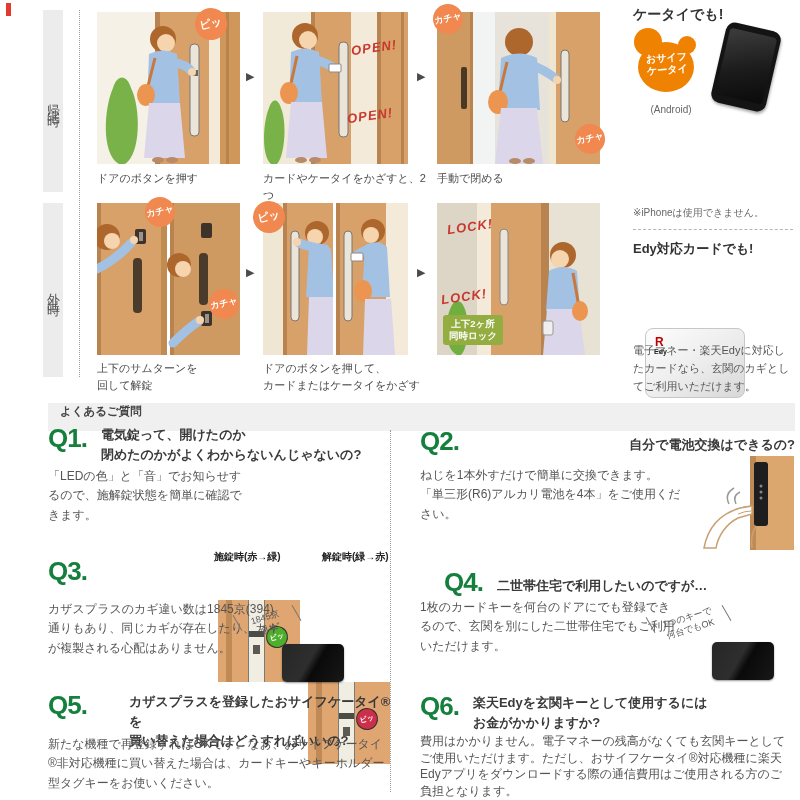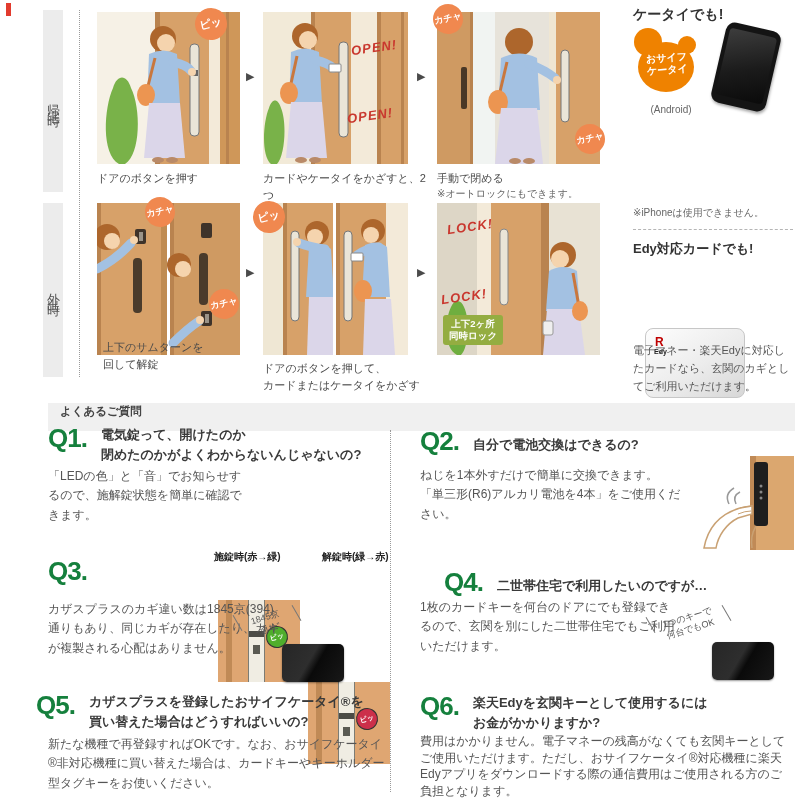--- a/index.html
+++ b/index.html
@@ -163,21 +163,20 @@
       <ellipse cx="92" cy="149" rx="6" ry="3" fill="#b98a68"></ellipse>
     </svg>
     <div class="bubble kacha" style="left:-4px; top:-8px;">カチャ</div>
     <div class="bubble kacha" style="left:138px; top:112px;">カチャ</div>
   </div>
 
   <div class="abs caption" style="left:97px; top:170px; width:155px;">ドアのボタンを押す</div>
   <div class="abs caption preline" style="left:263px; top:170px; width:170px;">カードやケータイをかざすと、2つ
 のカギが自動で解錠</div>
   <div class="abs caption" style="left:437px; top:170px; width:170px;">手動で閉める</div>
-  <div class="abs caption-note" style="left:437px; top:186px; width:175px;">※オートロックにもできます。</div>
 
   <div class="abs panel" style="left:97px; top:203px; width:143px; height:152px;">
     <svg width="143" height="152" viewBox="0 0 143 152">
       <rect width="70" height="152" fill="#d7a169"></rect>
       <rect width="4" height="152" fill="#b9834f"></rect>
       <rect x="64" width="6" height="152" fill="#c08c52"></rect>
       <rect x="38" y="26" width="11" height="15" rx="2" fill="#3e332a"></rect>
       <rect x="42" y="29" width="4" height="9" fill="#9a9388"></rect>
       <rect x="36" y="55" width="9" height="55" rx="4" fill="#4a3b2b"></rect>
       <circle cx="10" cy="34" r="13" fill="#ad662c"></circle>
@@ -246,21 +245,21 @@
       <line x1="136" y1="70" x2="142" y2="104" stroke="#c9773d" stroke-width="3"></line>
       <ellipse cx="143" cy="108" rx="8" ry="10" fill="#ec9551"></ellipse>
       <rect x="106" y="118" width="10" height="14" rx="2" fill="#efefef" stroke="#999"></rect>
     </svg>
     <div class="redword" style="left:10px; top:16px;">LOCK!</div>
     <div class="redword" style="left:4px; top:86px;">LOCK!</div>
     <div class="lockbadge preline" style="left:6px; top:112px;">上下2ヶ所
 同時ロック</div>
   </div>
 
-  <div class="abs caption preline" style="left:97px; top:339px; width:150px;margin-left:6px;">上下のサムターンを
+  <div class="abs caption preline" style="left:97px; top:360px; width:150px;">上下のサムターンを
 回して解錠</div>
   <div class="abs caption preline" style="left:263px; top:360px; width:175px;">ドアのボタンを押して、
 カードまたはケータイをかざす</div>
 
   <div class="abs side-h" style="left:633px; top:6px;">ケータイでも!</div>
   <div class="abs osaifu" style="left:636px; top:30px;">
     <div class="b1"></div>
     <div class="b2"></div>
     <div class="b3"></div>
     <div class="txt preline">おサイフ
@@ -310,28 +309,28 @@
   <div class="abs qhead" style="left:48px; top:558px; width:340px;">
     <span class="qnum">Q3.</span>
   </div>
   <div class="abs ans" style="left:48px; top:600px; width:232px;">カザスプラスのカギ違い数は1845京(394)通りもあり、同じカギが存在したり、カギが複製される心配はありません。</div>
   <div class="abs tickL" style="left:237px; top:614px;"></div>
   <div class="abs rotlabel" style="left:244px; top:612px; width:46px;">1845京
 通り</div>
   <div class="abs tickR" style="left:296px; top:604px;"></div>
   <div class="abs blackcard" style="left:282px; top:644px; width:62px; height:38px;"></div>
 
-  <div class="abs qhead" style="left:36px; top:692px; width:350px;">
+  <div class="abs qhead" style="left:48px; top:692px; width:350px;gap:28px;">
     <span class="qnum">Q5.</span>
     <span class="qtext preline">カザスプラスを登録したおサイフケータイ®を
 買い替えた場合はどうすればいいの?</span>
   </div>
   <div class="abs ans" style="left:48px; top:735px; width:340px;">新たな機種で再登録すればOKです。なお、おサイフケータイ®非対応機種に買い替えた場合は、カードキーやキーホルダー型タグキーをお使いください。</div>
 
-  <div class="abs qhead" style="left:420px; top:428px; width:375px;">
+  <div class="abs qhead" style="left:420px; top:428px; width:375px;justify-content:space-between;">
     <span class="qnum">Q2.</span>
     <span class="qtext one">自分で電池交換はできるの?</span>
   </div>
   <div class="abs ans" style="left:420px; top:466px; width:262px;">ねじを1本外すだけで簡単に交換できます。「単三形(R6)アルカリ電池を4本」をご使用ください。</div>
   <div class="abs" style="left:694px; top:456px;">
     <svg width="100" height="94" viewBox="0 0 100 94">
       <rect x="62" width="38" height="94" fill="#dba76f"></rect>
       <rect x="56" width="6" height="94" fill="#c08a56"></rect>
       <rect x="60" y="6" width="14" height="64" rx="3" fill="#1e1e1e"></rect>
       <circle cx="67" cy="30" r="1.5" fill="#888"></circle>

